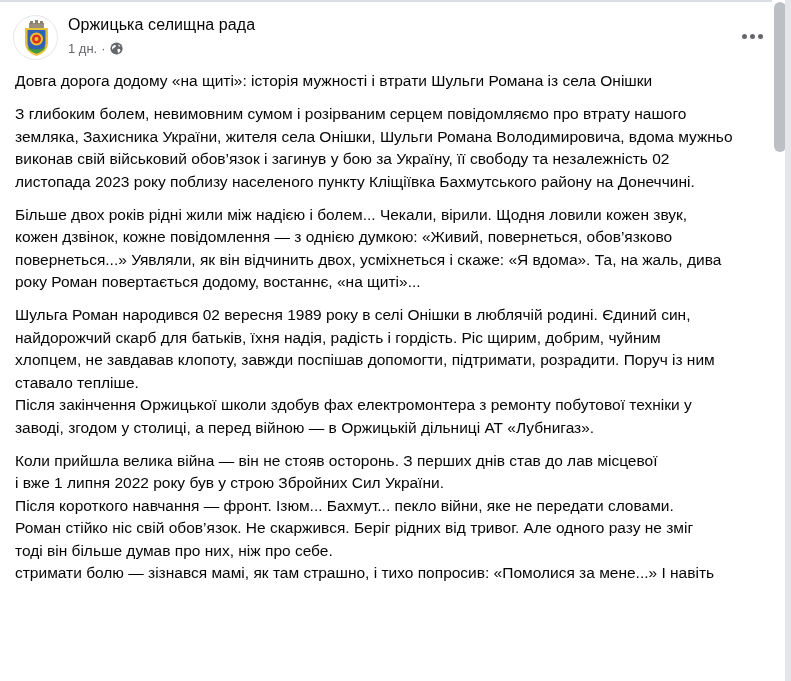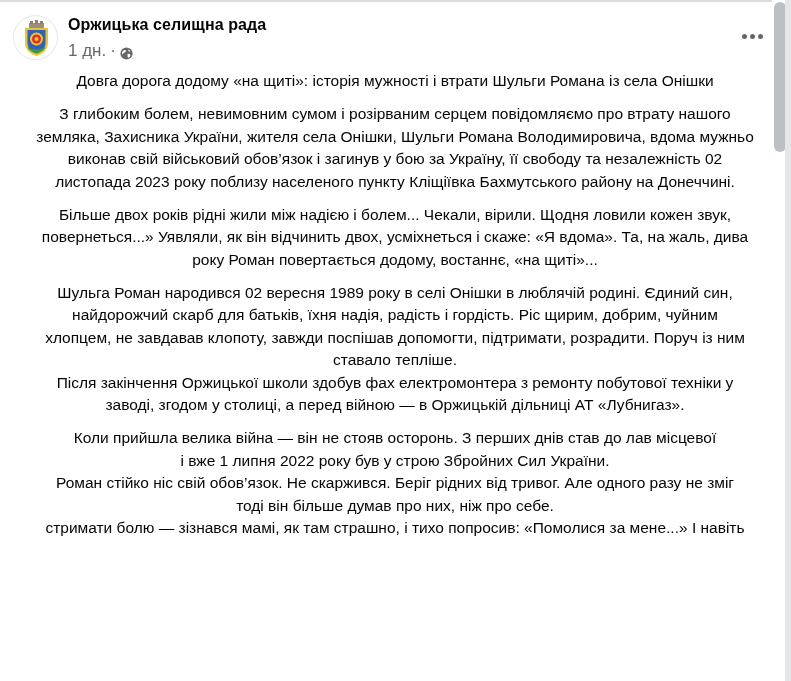--- a/index.html
+++ b/index.html
@@ -21,43 +21,43 @@
     position: absolute; left: 0; top: 0; width: 772px; height: 58px;
   }
   .avatar {
     position: absolute; left: 13px; top: 13px; width: 45px; height: 45px;
     border-radius: 50%; border: 1px solid #e4e6eb; background: #ffffff;
     overflow: hidden;
   }
   .avatar svg { position: absolute; left: 0; top: 0; }
   .page-name {
     position: absolute; left: 68px; top: 14px;
-    font-size: 16px; font-weight: bold; color: #050505;
+    font-size: 16px; font-weight: normal; color: #050505;
     letter-spacing: 0.1px;
   }
   .meta {
     position: absolute; left: 68px; top: 39px;
-    font-size: 17px; color: #65676b; display: flex; align-items: center;
+    font-size: 13px; color: #65676b; display: flex; align-items: center;
   }
   .meta .dot { margin: 0 4px; }
   .globe-icon { width: 13px; height: 13px; display: inline-block; }
   .more-button {
     position: absolute; left: 734px; top: 20px; width: 36px; height: 28px;
     display: flex; align-items: center; justify-content: center; gap: 3px;
     cursor: pointer;
   }
   .more-button span {
     width: 5px; height: 5px; border-radius: 50%; background: #65676b; display: block;
   }
   .content {
     position: absolute; left: 15px; top: 68px; width: 760px;
     font-size: 15.5px; line-height: 22.5px; color: #050505;
   }
   .content p { margin-bottom: 10.5px; white-space: normal; }
-  .content .line { display: block; white-space: nowrap; text-align: center; }
+  .content .line { display: block; white-space: nowrap; }
   .scrollbar-track {
     position: absolute; left: 772px; top: 0; width: 13px; height: 681px;
     background: #ffffff;
   }
   .scrollbar-thumb {
     position: absolute; left: 774px; top: 2px; width: 12px; height: 150px;
     background: #bcc0c4; border-radius: 6px;
   }
   .behind-panel {
     position: absolute; left: 785px; top: 0; width: 6px; height: 681px;
@@ -110,34 +110,36 @@
       <span class="line">Довга дорога додому «на щиті»: історія мужності і втрати Шульги Романа із села Онішки</span>
     </p>
     <p>
       <span class="line">З глибоким болем, невимовним сумом і розірваним серцем повідомляємо про втрату нашого</span>
       <span class="line">земляка, Захисника України, жителя села Онішки, Шульги Романа Володимировича, вдома мужньо</span>
       <span class="line">виконав свій військовий обов’язок і загинув у бою за Україну, її свободу та незалежність 02</span>
       <span class="line">листопада 2023 року поблизу населеного пункту Кліщіївка Бахмутського району на Донеччині.</span>
     </p>
     <p>
       <span class="line">Більше двох років рідні жили між надією і болем... Чекали, вірили. Щодня ловили кожен звук,</span>
+      <span class="line">кожен дзвінок, кожне повідомлення — з однією думкою: «Живий, повернеться, обов’язково</span>
       <span class="line">повернеться...» Уявляли, як він відчинить двох, усміхнеться і скаже: «Я вдома». Та, на жаль, дива</span>
       <span class="line">року Роман повертається додому, востаннє, «на щиті»...</span>
     </p>
     <p>
       <span class="line">Шульга Роман народився 02 вересня 1989 року в селі Онішки в люблячій родині. Єдиний син,</span>
       <span class="line">найдорожчий скарб для батьків, їхня надія, радість і гордість. Ріс щирим, добрим, чуйним</span>
       <span class="line">хлопцем, не завдавав клопоту, завжди поспішав допомогти, підтримати, розрадити. Поруч із ним</span>
       <span class="line">ставало тепліше.</span>
       <span class="line">Після закінчення Оржицької школи здобув фах електромонтера з ремонту побутової техніки у</span>
       <span class="line">заводі, згодом у столиці, а перед війною — в Оржицькій дільниці АТ «Лубнигаз».</span>
     </p>
     <p>
       <span class="line">Коли прийшла велика війна — він не стояв осторонь. З перших днів став до лав місцевої</span>
       <span class="line">і вже 1 липня 2022 року був у строю Збройних Сил України.</span>
+      <span class="line">Після короткого навчання — фронт. Ізюм... Бахмут... пекло війни, яке не передати словами.</span>
       <span class="line">Роман стійко ніс свій обов’язок. Не скаржився. Беріг рідних від тривог. Але одного разу не зміг</span>
       <span class="line">тоді він більше думав про них, ніж про себе.</span>
       <span class="line">стримати болю — зізнався мамі, як там страшно, і тихо попросив: «Помолися за мене...» І навіть</span>
     </p>
 
   </div>
 </div>
 
 <div class="scrollbar-track"></div>
 <div class="scrollbar-thumb"></div>

